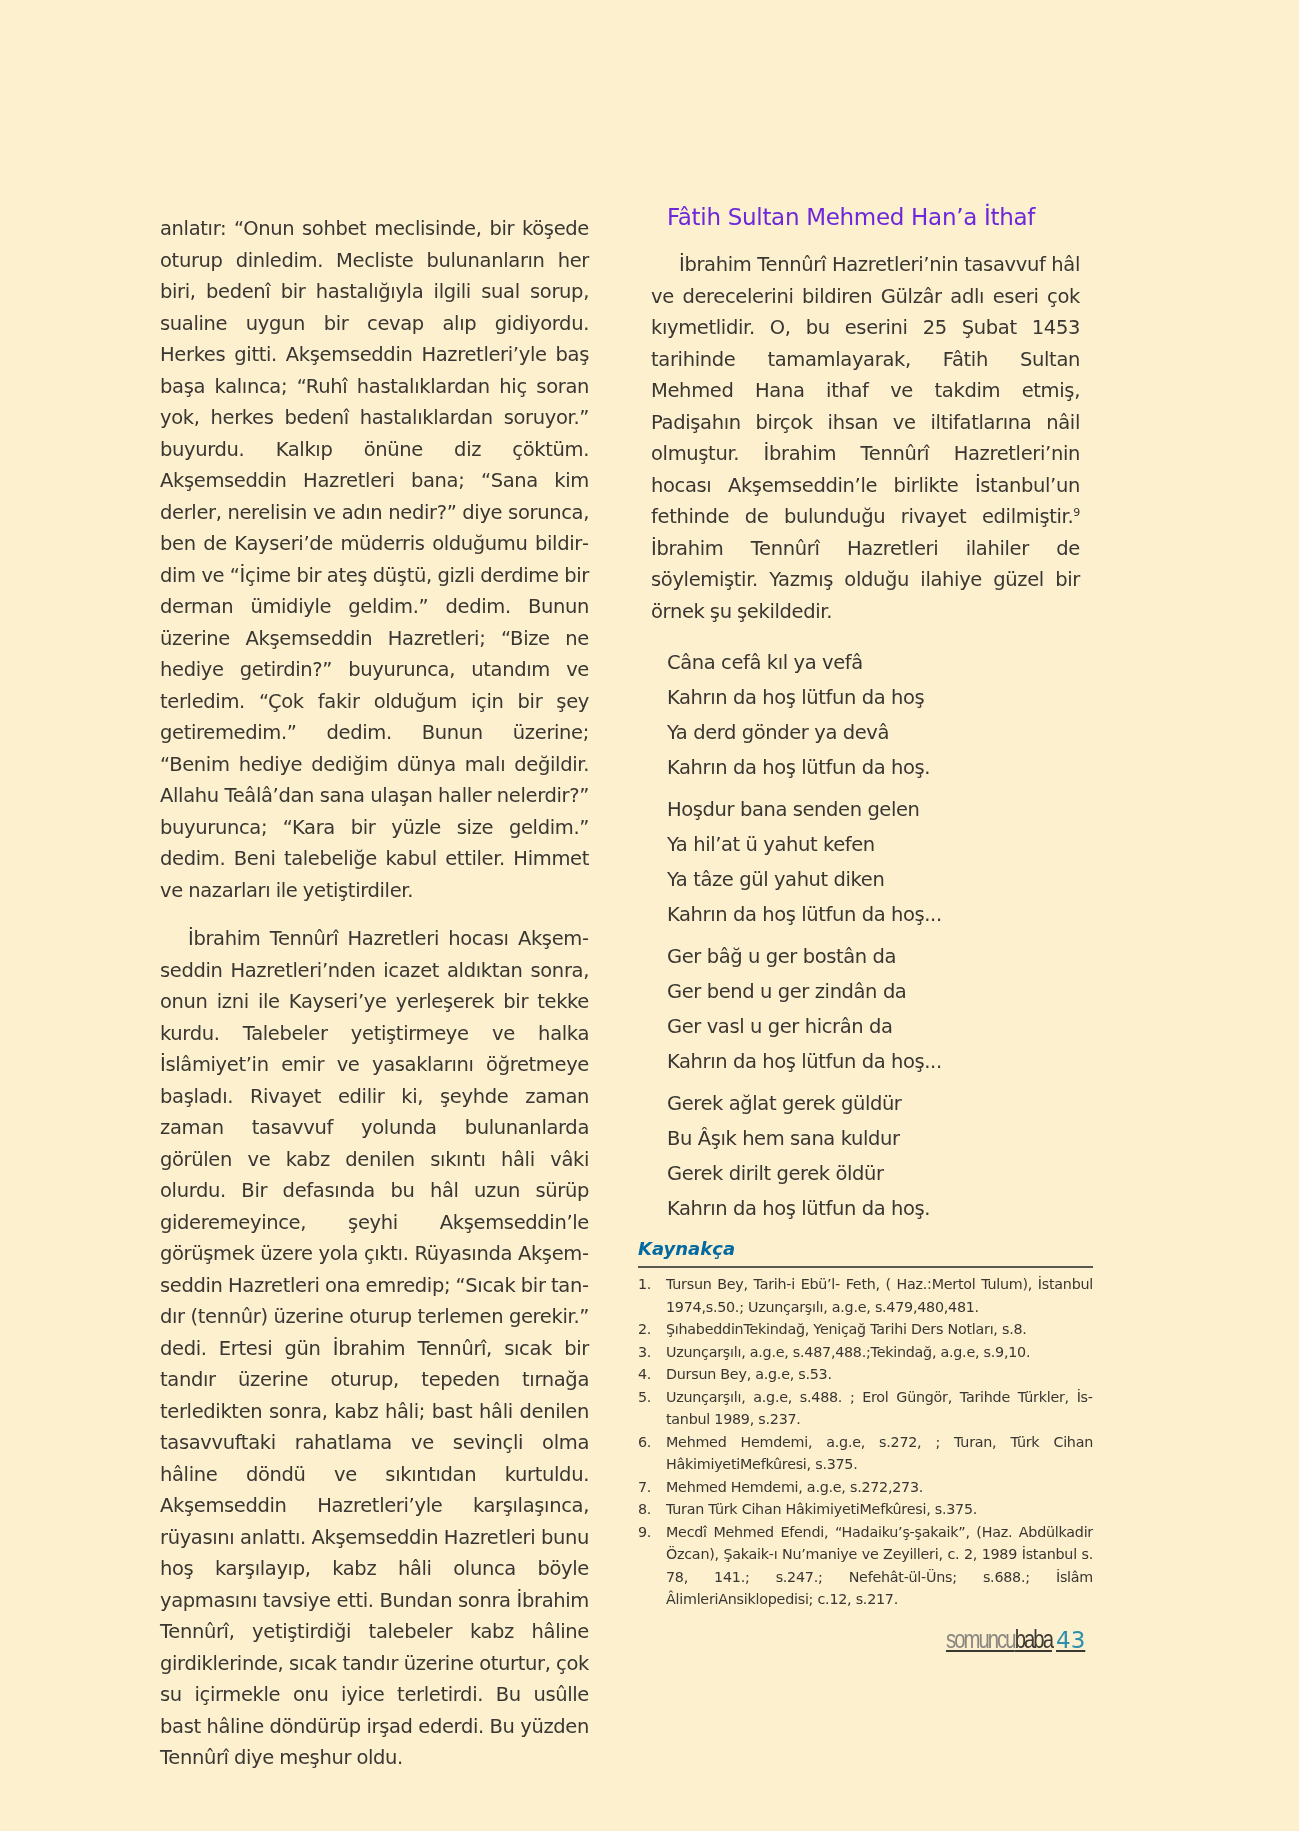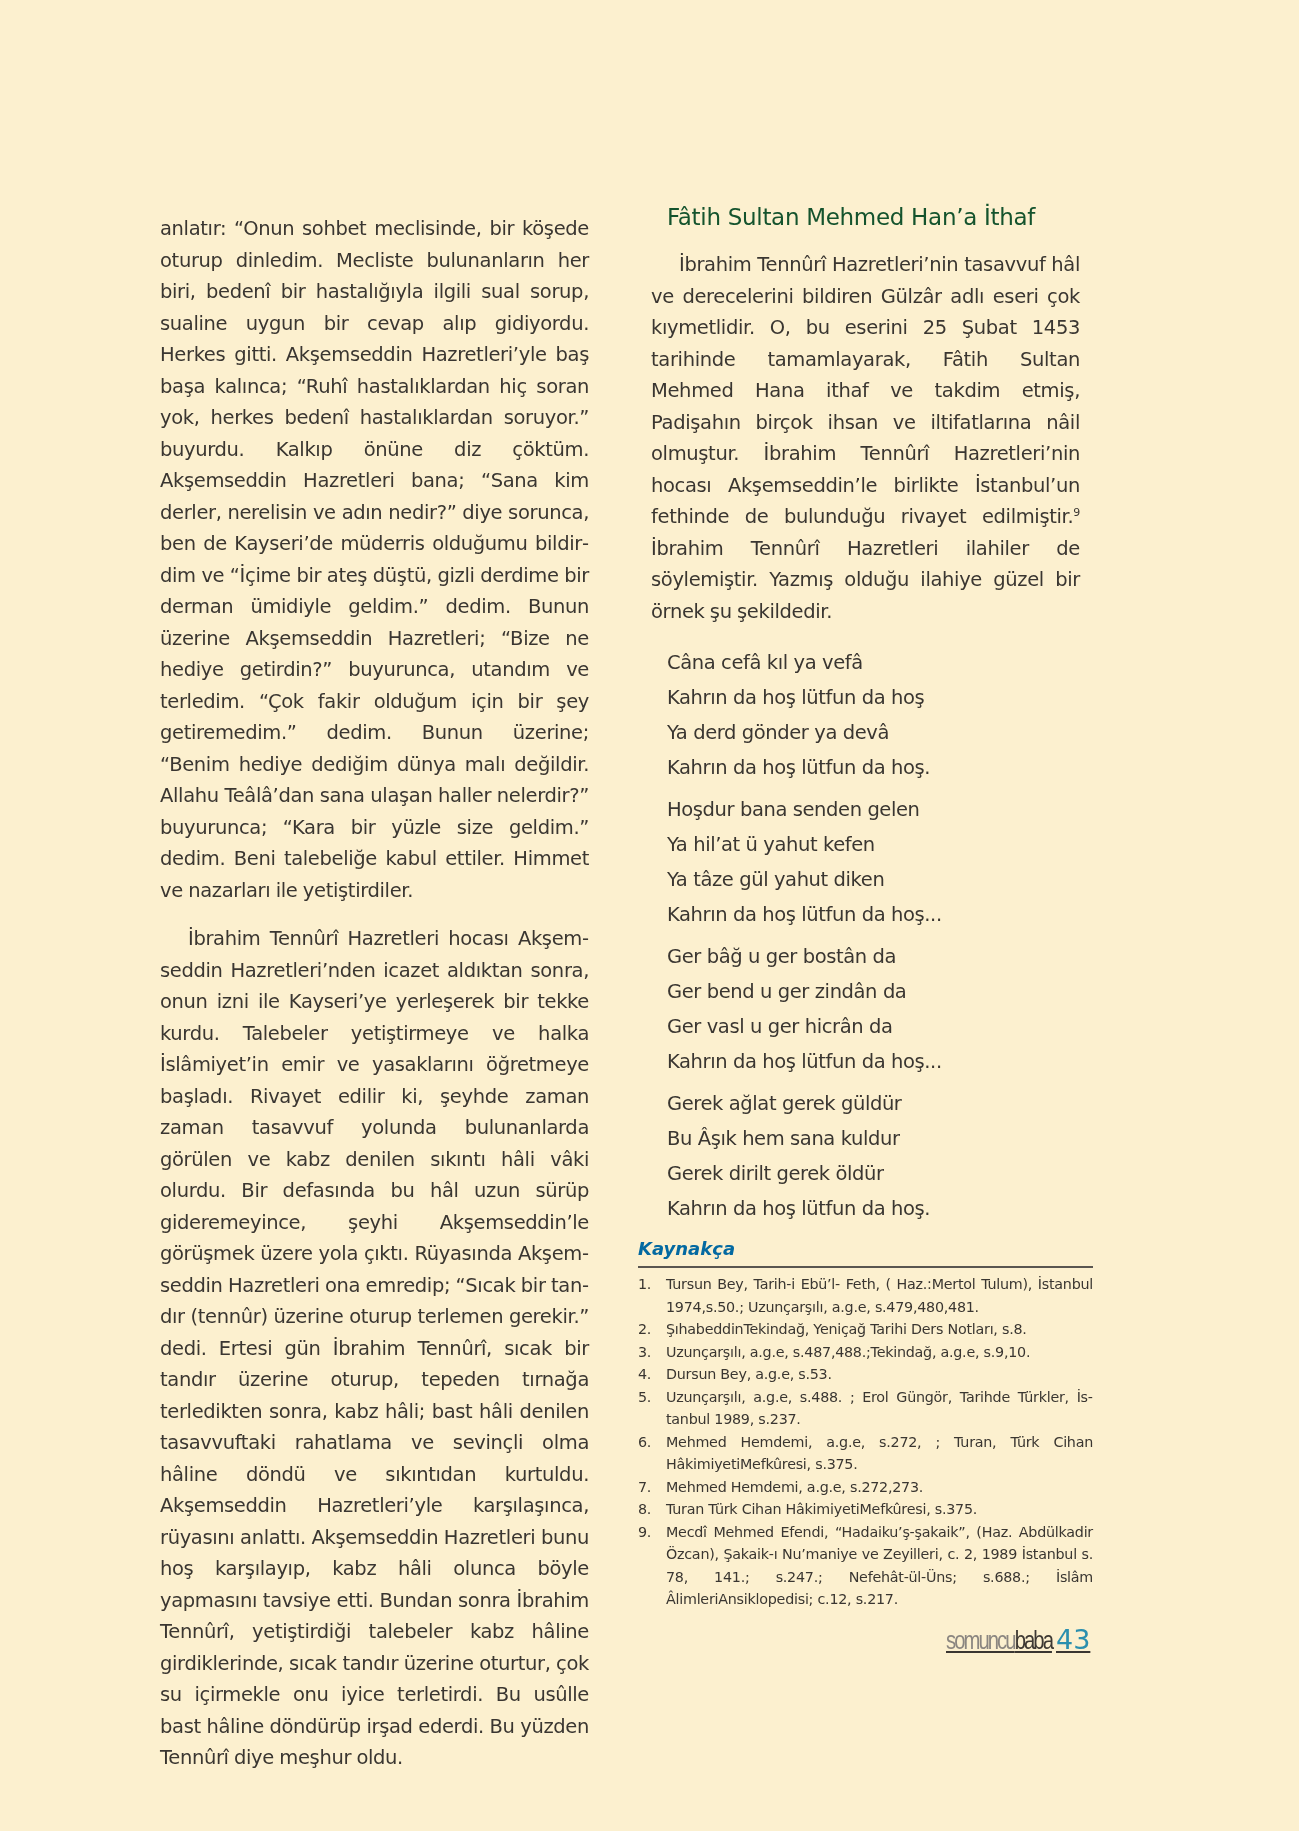--- a/index.html
+++ b/index.html
@@ -40,21 +40,21 @@
       text-indent: 28px;
     }
     .para.gap {
       margin-top: 17px;
     }
     .section-title {
       margin: 0 0 0 29px;
       font-size: 23px;
       line-height: 34px;
       font-weight: normal;
-      color: #14532d;
+      color: #6d28d9;
       letter-spacing: -0.3px;
     }
     .section-title + .para {
       margin-top: 15px;
     }
     sup.fn {
       font-size: 11px;
       line-height: 0;
       vertical-align: super;
     }
@@ -112,21 +112,21 @@
       letter-spacing: -2.5px;
       transform: scaleX(0.78);
       transform-origin: left center;
       display: inline-flex;
       width: 110px;
     }
     .brand .b1 { color: #8b8680; }
     .brand .b2 { color: #3d3832; }
     .page-num {
       font-family: "DejaVu Sans", sans-serif;
-      font-size: 27px;
+      font-size: 23px;
       color: #2b8fae;
       margin-left: 0px;
     }
   </style>
 </head>
 <body>
 
 <div class="col-left">
   <p class="para">anlatır: “Onun sohbet meclisinde, bir köşede oturup dinledim. Mecliste bulunanların her biri, bedenî bir hastalığıyla ilgili sual sorup, sualine uygun bir cevap alıp gidiyordu. Herkes gitti. Ak­şemseddin Hazretleri’yle baş başa kalınca; “Ruhî hastalıklardan hiç soran yok, herkes bedenî has­talıklardan soruyor.” buyurdu. Kalkıp önüne diz çöktüm. Akşemseddin Hazretleri bana; “Sana kim derler, nerelisin ve adın nedir?” diye sorun­ca, ben de Kayseri’de müderris olduğumu bildir­dim ve “İçime bir ateş düştü, gizli derdime bir derman ümidiyle geldim.” dedim. Bunun üzerine Akşemseddin Hazretleri; “Bize ne hediye getir­din?” buyurunca, utandım ve terledim. “Çok fakir olduğum için bir şey getiremedim.” dedim. Bu­nun üzerine; “Benim hediye dediğim dünya malı değildir. Allahu Teâlâ’dan sana ulaşan haller ne­lerdir?” buyurunca; “Kara bir yüzle size geldim.” dedim. Beni talebeliğe kabul ettiler. Himmet ve nazarları ile yetiştirdiler.</p>
   <p class="para indent gap">İbrahim Tennûrî Hazretleri hocası Akşem­seddin Hazretleri’nden icazet aldıktan sonra, onun izni ile Kayseri’ye yerleşerek bir tekke kur­du. Talebeler yetiştirmeye ve halka İslâmiyet’in emir ve yasaklarını öğretmeye başladı. Rivayet edilir ki, şeyhde zaman zaman tasavvuf yolun­da bulunanlarda görülen ve kabz denilen sıkın­tı hâli vâki olurdu. Bir defasında bu hâl uzun sürüp gideremeyince, şeyhi Akşemseddin’le görüşmek üzere yola çıktı. Rüyasında Akşem­seddin Hazretleri ona emredip; “Sıcak bir tan­dır (tennûr) üzerine oturup terlemen gerekir.” dedi. Ertesi gün İbrahim Tennûrî, sıcak bir tan­dır üzerine oturup, tepeden tırnağa terledikten sonra, kabz hâli; bast hâli denilen tasavvuftaki rahatlama ve sevinçli olma hâline döndü ve sı­kıntıdan kurtuldu. Akşemseddin Hazretleri’yle karşılaşınca, rüyasını anlattı. Akşemseddin Haz­retleri bunu hoş karşılayıp, kabz hâli olunca böyle yapmasını tavsiye etti. Bundan sonra İb­rahim Tennûrî, yetiştirdiği talebeler kabz hâline girdiklerinde, sıcak tandır üzerine oturtur, çok su içirmekle onu iyice terletirdi. Bu usûlle bast hâline döndürüp irşad ederdi. Bu yüzden Tennûrî diye meşhur oldu.</p>

